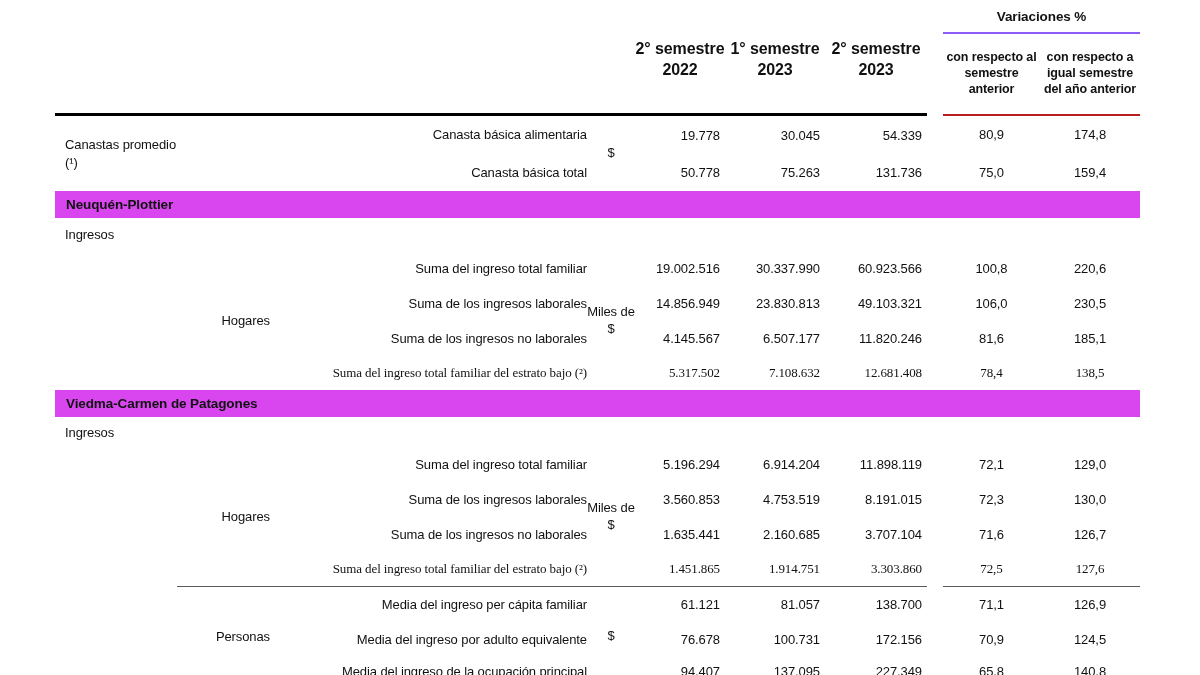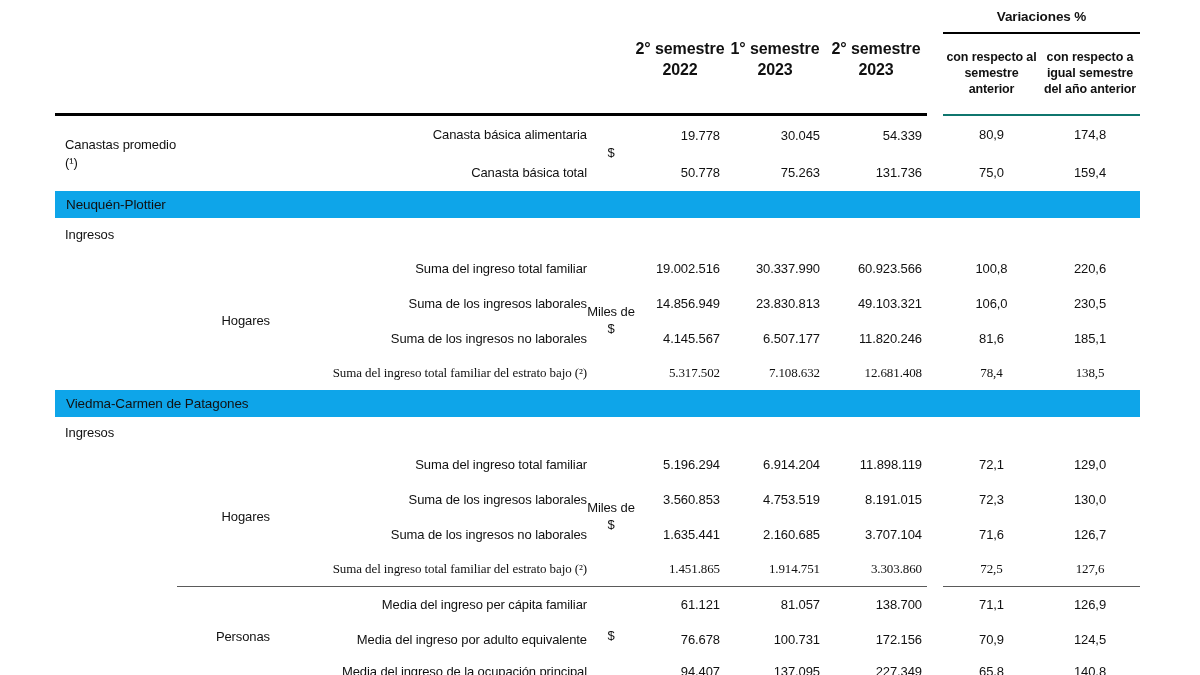--- a/index.html
+++ b/index.html
@@ -15,43 +15,43 @@
     width:1085px;
     margin-left:55px;
     font-size:13px;
     letter-spacing:-0.1px;
   }
   td{padding:0;vertical-align:middle;overflow:hidden;}
   
   tr.h1 td{height:32px;}
   td.vartitle{
     text-align:center;font-weight:bold;font-size:13.5px;
-    border-bottom:2px solid #000000;vertical-align:middle;
+    border-bottom:2px solid #8b5cf6;vertical-align:middle;
   }
   tr.h2 td{height:74px;}
   td.bmain{border-bottom:3px solid #000000;}
-  td.bvar{border-bottom:2px solid #0f766e;}
+  td.bvar{border-bottom:2px solid #b91c1c;}
   td.dateh{
     text-align:center;font-weight:bold;font-size:16px;line-height:1.3;
     vertical-align:top;padding-top:6px;
   }
   td.varh{
     text-align:center;font-weight:bold;font-size:12.5px;line-height:1.25;
     vertical-align:middle;
   }
   
   tr.r38 td{height:38px;}
   tr.r37 td{height:37px;}
   tr.r35 td{height:35px;}
   tr.r34 td{height:34px;font-family:Liberation Serif, serif;}
   tr.r33 td{height:33px;}
   tr.r30 td{height:30px;}
   tr.r29 td{height:29px;}
   tr.band td{
-    height:27px;background:#0ea5e9;font-weight:normal;font-size:13.5px;
+    height:27px;background:#d946ef;font-weight:bold;font-size:13.5px;
     padding-left:11px;vertical-align:middle;
   }
   td.glabel{padding-left:10px;line-height:1.35;vertical-align:middle;}
   td.ingresos{padding-left:10px;vertical-align:middle;}
   td.gcell{text-align:right;vertical-align:middle;}
   td.label{text-align:right;vertical-align:middle;line-height:1.2;}
   td.lab-indent{padding-left:8px;}
   td.unit{text-align:center;vertical-align:middle;line-height:1.3;}
   td.num{text-align:right;padding-right:5px;vertical-align:middle;}
   td.pct{text-align:center;vertical-align:middle;}

